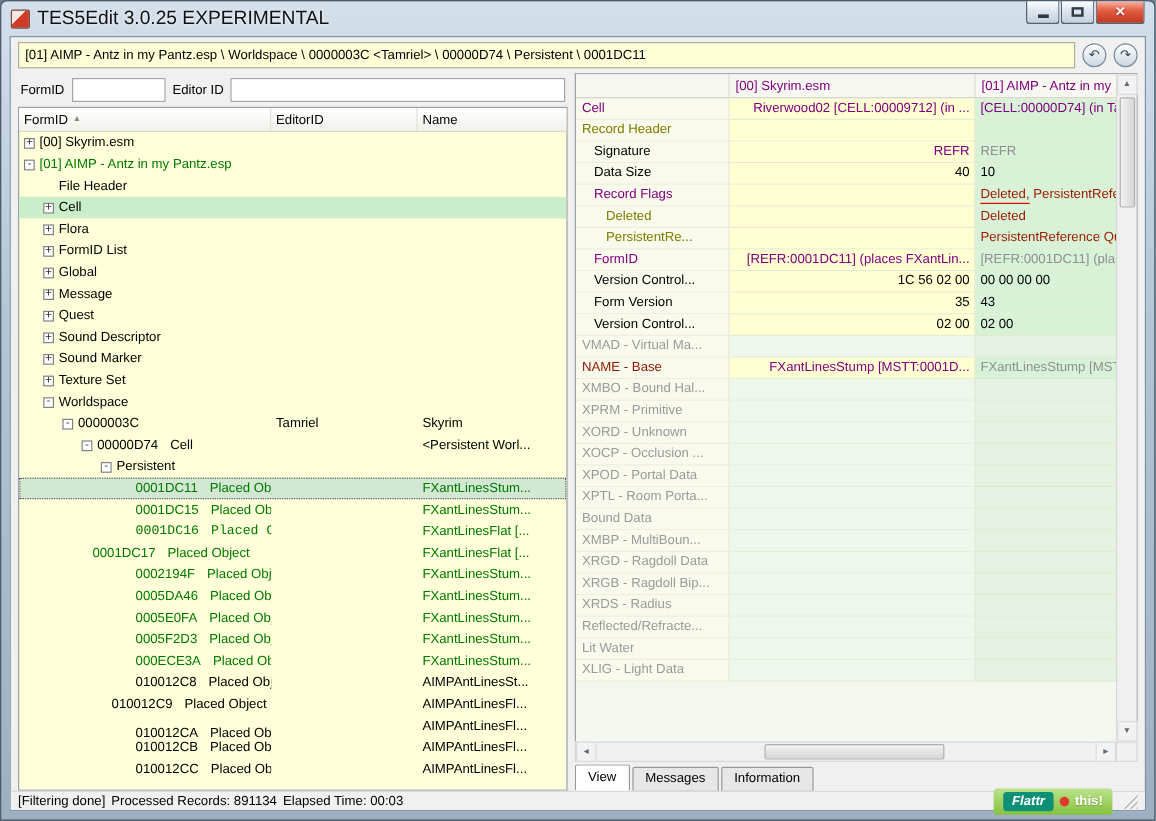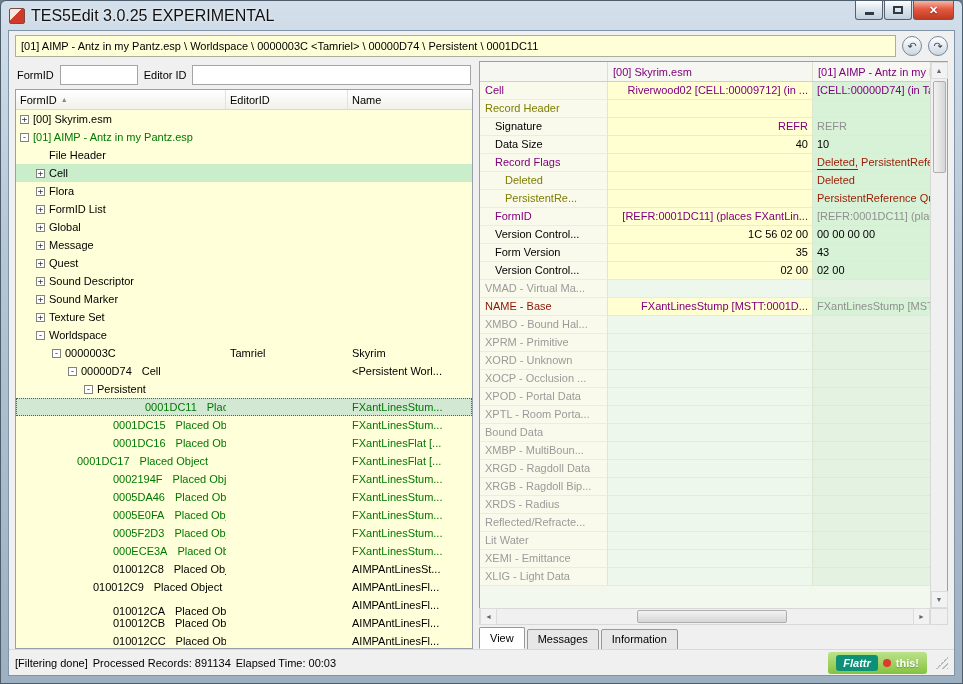--- a/index.html
+++ b/index.html
@@ -91,21 +91,21 @@
   .hpre { width:140px; flex:none; } .hpost { flex:1; }
   .hthumb { width:150px; height:13px; flex:none; background:linear-gradient(#f2f2f2,#d6d6d6); border:1px solid #aeaeae; border-radius:2px; }
   .hcorner { width:17px; flex:none; background:#f0f0f0; border:1px solid #d8d8d8; border-left:none; }
 
   .tabsrow { height:24px; flex:none; display:flex; align-items:flex-start; padding-top:1px; background:#f0f0f0; }
   .tab { font-size:11px; color:#000; padding:3px 10px 4px; border:1px solid #989898; background:#e7e7e7;
          border-radius:2px 2px 0 0; margin-right:2px; margin-top:3px; line-height:12px; }
   .tab.active { background:#fff; margin-top:1px; padding-top:4px; border-bottom-color:#fff; }
 
   
-  .statusbar { height:26px; flex:none; background:#f0f0f0; border-top:1px solid #d9d9d9; display:flex; align-items:center;
+  .statusbar { height:16px; flex:none; background:#f0f0f0; border-top:1px solid #d9d9d9; display:flex; align-items:center;
                padding:0 6px; font-size:11px; color:#000; gap:5px; }
   .status-spacer { flex:1; }
   .flattr-wrap { height:22px; display:flex; align-items:center; gap:5px; padding:0 8px; border-radius:3px;
                  background:linear-gradient(#bce28c,#84c23e); }
   .flattr-btn { background:#0e9077; color:#fff; font-size:11px; font-weight:bold; font-style:italic;
                 padding:2px 7px; border-radius:3px; line-height:12px; }
   .flattr-dot { width:8px; height:8px; border-radius:50%; background:#e03a2a; }
   .flattr-this { color:#fff; font-size:11px; font-weight:bold; text-shadow:0 1px 1px rgba(0,0,0,.25); }
   .grip { width:12px; height:12px; margin-left:4px; background:
           linear-gradient(135deg, transparent 0 50%, #b9b9b9 50% 58%, transparent 58% 72%, #b9b9b9 72% 80%, transparent 80% 94%, #b9b9b9 94%); }
@@ -289,39 +289,39 @@
               </div>
               <div class="trow">
                 <div class="tcell tc1" style="padding-left: 68px;">
                   <span class="expander">-</span>
                   <span class="c-black">Persistent</span>
                 </div>
                 <div class="tcell tc2 c-black"></div>
                 <div class="tcell tc3 c-black"></div>
               </div>
               <div class="trow row-selected">
-                <div class="tcell tc1" style="padding-left: 116px;">
+                <div class="tcell tc1" style="padding-left: 84px;">
                   <span class="expspace"></span>
                   <span class="c-green">0001DC11</span>
                   <span class="ttype c-green">Placed Object</span>
                 </div>
                 <div class="tcell tc2 c-green"></div>
                 <div class="tcell tc3 c-green">FXantLinesStum...</div>
               </div>
               <div class="trow">
                 <div class="tcell tc1" style="padding-left: 84px;">
                   <span class="expspace"></span>
                   <span class="c-green">0001DC15</span>
                   <span class="ttype c-green">Placed Object</span>
                 </div>
                 <div class="tcell tc2 c-green"></div>
                 <div class="tcell tc3 c-green">FXantLinesStum...</div>
               </div>
               <div class="trow">
-                <div class="tcell tc1" style="padding-left: 84px;">
+                <div class="tcell tc1" style="padding-left: 84px; font-family: Liberation Mono, monospace;">
                   <span class="expspace"></span>
                   <span class="c-green">0001DC16</span>
                   <span class="ttype c-green">Placed Object</span>
                 </div>
                 <div class="tcell tc2 c-green"></div>
                 <div class="tcell tc3 c-green">FXantLinesFlat [...</div>
               </div>
               <div class="trow">
                 <div class="tcell tc1" style="padding-left: 48px;">
                   <span class="expspace"></span>
@@ -556,25 +556,20 @@
                   <div class="gcell gv1 bg1-pale"></div>
                   <div class="gcell gv2 bg2-pale"></div>
                 </div>
                 <div class="grow">
                   <div class="gcell glabel l-gray" style="padding-left: 5px;">Reflected/Refracte...</div>
                   <div class="gcell gv1 bg1-pale"></div>
                   <div class="gcell gv2 bg2-pale"></div>
                 </div>
                 <div class="grow">
                   <div class="gcell glabel l-gray" style="padding-left: 5px;">Lit Water</div>
-                  <div class="gcell gv1 bg1-pale"></div>
-                  <div class="gcell gv2 bg2-pale"></div>
-                </div>
-                <div class="grow">
-                  <div class="gcell glabel l-gray" style="padding-left: 5px;">XEMI - Emittance</div>
                   <div class="gcell gv1 bg1-pale"></div>
                   <div class="gcell gv2 bg2-pale"></div>
                 </div>
                 <div class="grow">
                   <div class="gcell glabel l-gray" style="padding-left: 5px;">XLIG - Light Data</div>
                   <div class="gcell gv1 bg1-pale"></div>
                   <div class="gcell gv2 bg2-pale"></div>
                 </div>
               </div>
           </div>

